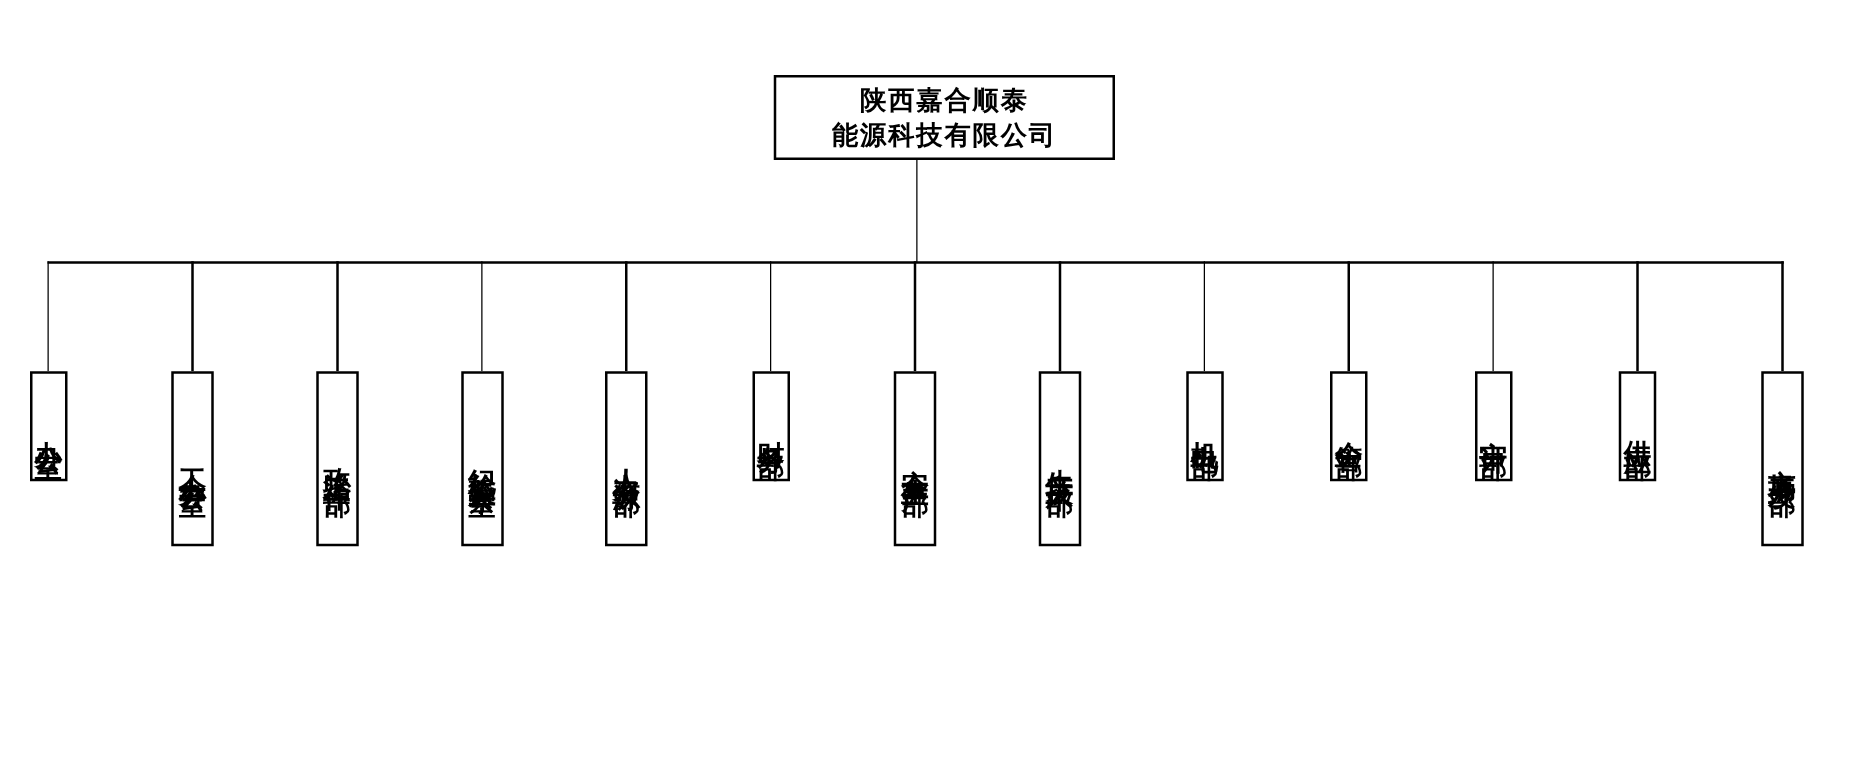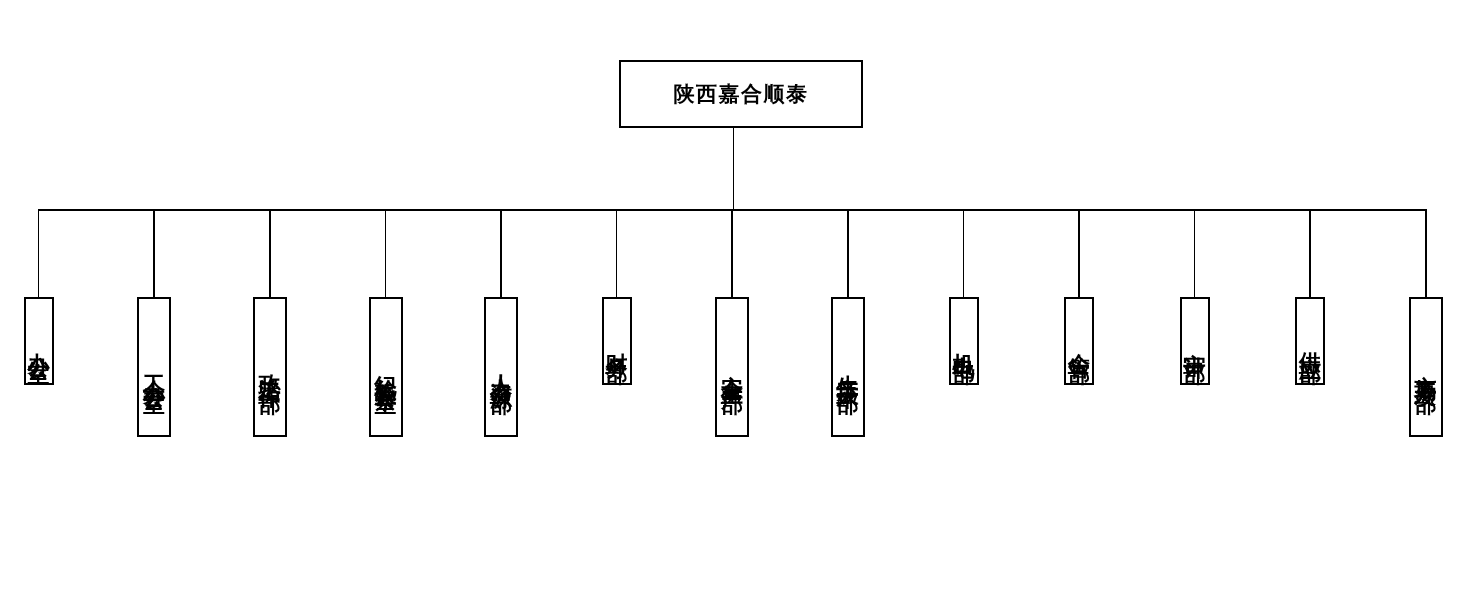--- a/index.html
+++ b/index.html
@@ -22,21 +22,21 @@
     background: #000000;
   }
   .line.v { width: 1.5px; }
   .line.h { height: 1.5px; }
 
   
   .root-box {
     position: absolute;
     left: 619px;
     top: 60px;
-    width: 244px;
+    width: 273px;
     height: 68px;
     border: 2px solid #000000;
     box-sizing: border-box;
     background: #ffffff;
     display: flex;
     flex-direction: column;
     align-items: center;
     justify-content: center;
     font-size: 21px;
     font-weight: bold;
@@ -69,20 +69,21 @@
   .dept-box.n3 { width: 30px; height: 88px; }
   .dept-box.n5 { width: 34px; height: 140px; }
 </style>
 </head>
 <body>
 
 <div class="chart">
 
   <div class="root-box">
     <span>陕西嘉合顺泰</span>
+    <span>能源科技有限公司</span>
   </div>
 
   <div class="line v" style="left:732.5px; top:127px; height:83px;"></div>
   <div class="line h" style="left:38px; top:209px; width:1389px;"></div>
 
   <div class="line v" style="left:37.8px;   top:209px; height:88px;"></div>
   <div class="line v" style="left:153.4px;  top:209px; height:88px;"></div>
   <div class="line v" style="left:269.0px;  top:209px; height:88px;"></div>
   <div class="line v" style="left:384.6px;  top:209px; height:88px;"></div>
   <div class="line v" style="left:500.2px;  top:209px; height:88px;"></div>

